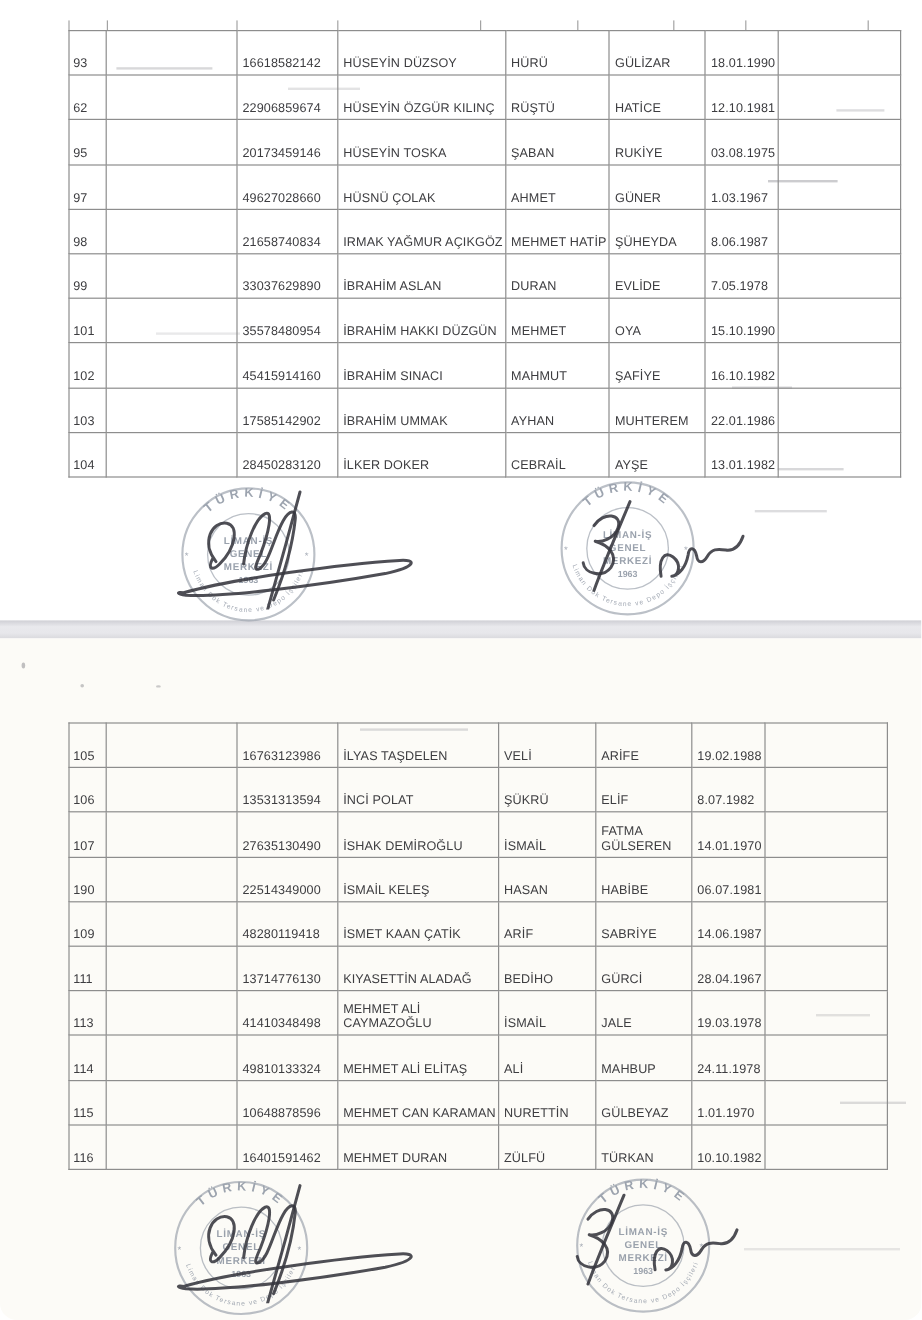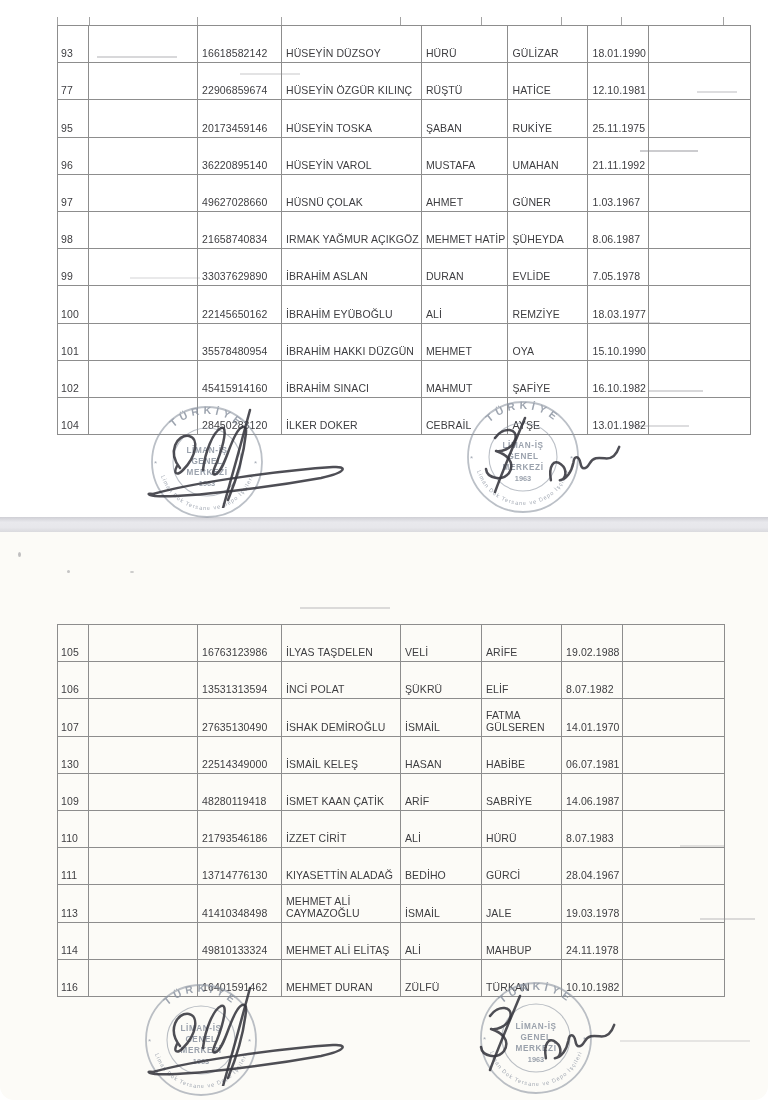--- a/index.html
+++ b/index.html
@@ -6,21 +6,21 @@
   .canvas{position:relative;width:768px;height:1100px;overflow:hidden;
           font-family:"Liberation Sans", sans-serif;background:#fff;border-radius:14px;}
   .page{position:absolute;left:0;width:768px;}
   .page-1{top:0;height:517px;background:#ffffff;}
   .page-2{top:532px;height:568px;background:#fcfbf7;}
   .page-gap{position:absolute;left:0;top:517px;width:768px;height:15px;
             background:linear-gradient(180deg,#cfcfd5 0%,#e9e9ed 35%,#e7e7eb 70%,#dadade 100%);}
   
   table.doc-table{position:absolute;border-collapse:collapse;table-layout:fixed;z-index:2;}
   .tbl-p1{left:57px;top:25px;}
-  .tbl-p2{left:57px;top:624px;}
+  .tbl-p2{left:57px;top:602px;}
   table.doc-table td{border:1px solid #8d8d8d;vertical-align:bottom;
     padding:1px 2px 3px 4px;font-size:10.5px;line-height:12px;color:#3d3d40;
     white-space:pre;overflow:hidden;height:32.2px;letter-spacing:.1px;}
   table.doc-table td.c-no{padding-left:3px;}
   
   .partial-row{position:absolute;left:57px;top:17px;width:666px;height:8px;display:flex;
     border-left:1px solid #8d8d8d;opacity:.8;z-index:2;}
   .partial-row span{display:block;height:100%;border-right:1px solid #8d8d8d;}
   
   svg.stamp{position:absolute;z-index:3;opacity:.8;filter:blur(.3px);}
@@ -77,47 +77,37 @@
         <td class="c-no">93</td>
         <td></td>
         <td>16618582142</td>
         <td>HÜSEYİN DÜZSOY</td>
         <td>HÜRÜ</td>
         <td>GÜLİZAR</td>
         <td>18.01.1990</td>
         <td></td>
       </tr>
         <tr>
-        <td class="c-no">77</td>
+        <td class="c-no">62</td>
         <td></td>
         <td>22906859674</td>
         <td>HÜSEYİN ÖZGÜR KILINÇ</td>
         <td>RÜŞTÜ</td>
         <td>HATİCE</td>
         <td>12.10.1981</td>
         <td></td>
       </tr>
         <tr>
         <td class="c-no">95</td>
         <td></td>
         <td>20173459146</td>
         <td>HÜSEYİN TOSKA</td>
         <td>ŞABAN</td>
         <td>RUKİYE</td>
-        <td>25.11.1975</td>
-        <td></td>
-      </tr>
-        <tr>
-        <td class="c-no">96</td>
-        <td></td>
-        <td>36220895140</td>
-        <td>HÜSEYİN VAROL</td>
-        <td>MUSTAFA</td>
-        <td>UMAHAN</td>
-        <td>21.11.1992</td>
+        <td>03.08.1975</td>
         <td></td>
       </tr>
         <tr>
         <td class="c-no">97</td>
         <td></td>
         <td>49627028660</td>
         <td>HÜSNÜ ÇOLAK</td>
         <td>AHMET</td>
         <td>GÜNER</td>
         <td>1.03.1967</td>
@@ -137,47 +127,47 @@
         <td class="c-no">99</td>
         <td></td>
         <td>33037629890</td>
         <td>İBRAHİM ASLAN</td>
         <td>DURAN</td>
         <td>EVLİDE</td>
         <td>7.05.1978</td>
         <td></td>
       </tr>
         <tr>
-        <td class="c-no">100</td>
-        <td></td>
-        <td>22145650162</td>
-        <td>İBRAHİM EYÜBOĞLU</td>
-        <td>ALİ</td>
-        <td>REMZİYE</td>
-        <td>18.03.1977</td>
-        <td></td>
-      </tr>
-        <tr>
         <td class="c-no">101</td>
         <td></td>
         <td>35578480954</td>
         <td>İBRAHİM HAKKI DÜZGÜN</td>
         <td>MEHMET</td>
         <td>OYA</td>
         <td>15.10.1990</td>
         <td></td>
       </tr>
         <tr>
         <td class="c-no">102</td>
         <td></td>
         <td>45415914160</td>
         <td>İBRAHİM SINACI</td>
         <td>MAHMUT</td>
         <td>ŞAFİYE</td>
         <td>16.10.1982</td>
+        <td></td>
+      </tr>
+        <tr>
+        <td class="c-no">103</td>
+        <td></td>
+        <td>17585142902</td>
+        <td>İBRAHİM UMMAK</td>
+        <td>AYHAN</td>
+        <td>MUHTEREM</td>
+        <td>22.01.1986</td>
         <td></td>
       </tr>
         <tr>
         <td class="c-no">104</td>
         <td></td>
         <td>28450283120</td>
         <td>İLKER DOKER</td>
         <td>CEBRAİL</td>
         <td>AYŞE</td>
         <td>13.01.1982</td>
@@ -277,47 +267,37 @@
         <td></td>
         <td>27635130490</td>
         <td>İSHAK DEMİROĞLU</td>
         <td>İSMAİL</td>
         <td>FATMA
 GÜLSEREN</td>
         <td>14.01.1970</td>
         <td></td>
       </tr>
         <tr>
-        <td class="c-no">130</td>
+        <td class="c-no">190</td>
         <td></td>
         <td>22514349000</td>
         <td>İSMAİL KELEŞ</td>
         <td>HASAN</td>
         <td>HABİBE</td>
         <td>06.07.1981</td>
         <td></td>
       </tr>
         <tr>
         <td class="c-no">109</td>
         <td></td>
         <td>48280119418</td>
         <td>İSMET KAAN ÇATİK</td>
         <td>ARİF</td>
         <td>SABRİYE</td>
         <td>14.06.1987</td>
-        <td></td>
-      </tr>
-        <tr>
-        <td class="c-no">110</td>
-        <td></td>
-        <td>21793546186</td>
-        <td>İZZET CİRİT</td>
-        <td>ALİ</td>
-        <td>HÜRÜ</td>
-        <td>8.07.1983</td>
         <td></td>
       </tr>
         <tr>
         <td class="c-no">111</td>
         <td></td>
         <td>13714776130</td>
         <td>KIYASETTİN ALADAĞ</td>
         <td>BEDİHO</td>
         <td>GÜRCİ</td>
         <td>28.04.1967</td>
@@ -335,20 +315,30 @@
         <td></td>
       </tr>
         <tr>
         <td class="c-no">114</td>
         <td></td>
         <td>49810133324</td>
         <td>MEHMET ALİ ELİTAŞ</td>
         <td>ALİ</td>
         <td>MAHBUP</td>
         <td>24.11.1978</td>
+        <td></td>
+      </tr>
+        <tr>
+        <td class="c-no">115</td>
+        <td></td>
+        <td>10648878596</td>
+        <td>MEHMET CAN KARAMAN</td>
+        <td>NURETTİN</td>
+        <td>GÜLBEYAZ</td>
+        <td>1.01.1970</td>
         <td></td>
       </tr>
         <tr>
         <td class="c-no">116</td>
         <td></td>
         <td>16401591462</td>
         <td>MEHMET DURAN</td>
         <td>ZÜLFÜ</td>
         <td>TÜRKAN</td>
         <td>10.10.1982</td>

